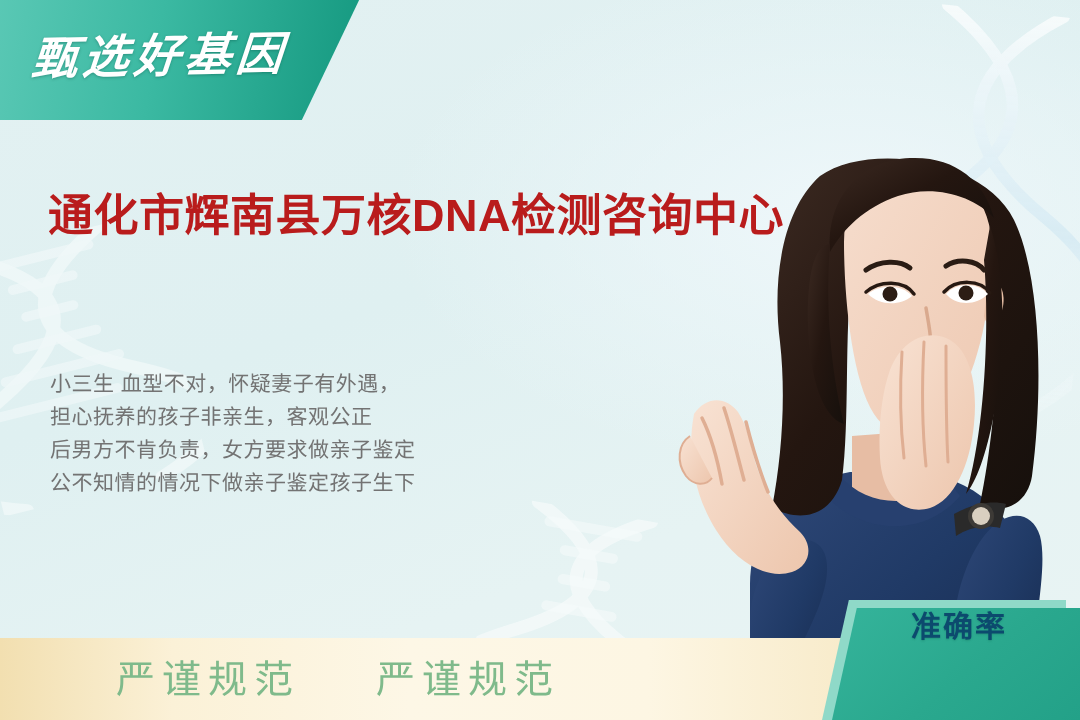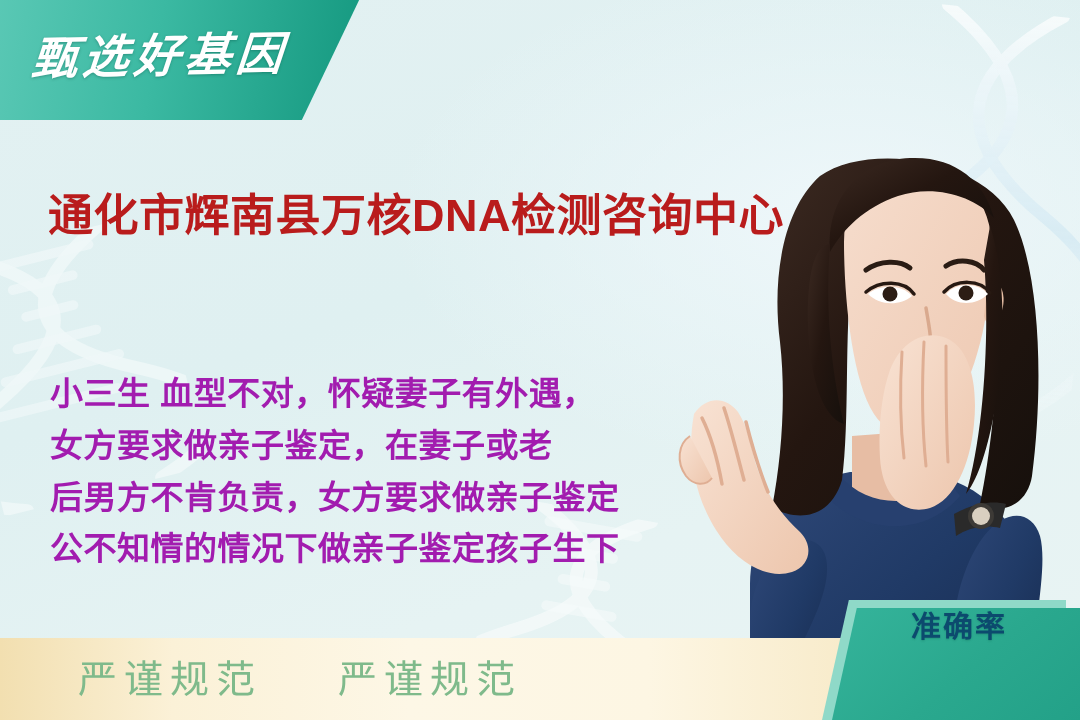--- a/index.html
+++ b/index.html
@@ -108,23 +108,23 @@
     line-height: 1.32;
     letter-spacing: .5px;
   }
 
   
   .body-copy {
     position: absolute;
     left: 50px;
     top: 368px;
     width: 640px;
-    color: #a21caf;
-    font-size: 33px;
-    font-weight: 700;
+    color: #737373;
+    font-size: 21px;
+    font-weight: 400;
     line-height: 1.57;
     letter-spacing: .5px;
   }
   .body-copy .line {
     display: block;
     white-space: nowrap;
   }
 
   
   .photo {
@@ -145,21 +145,21 @@
     height: 82px;
     background: linear-gradient(90deg,
        #f2dfb0 0%, #fbf1d7 16%, #fdf7e6 38%,
        #fdf6e3 60%, #f7e9c6 82%, #f0dcab 100%);
     display: flex;
     align-items: center;
   }
   .slogans {
     display: flex;
     gap: 76px;
-    margin-left: 78px;
+    margin-left: 116px;
     color: #7fba8b;
     font-size: 39px;
     font-weight: 400;
     letter-spacing: 7px;
     line-height: 1;
   }
 
   
   .badge {
     position: absolute;
@@ -383,21 +383,21 @@
   <div class="logo-banner">
     <div class="logo-banner-inner">
       <div class="logo-text">甄选好基因</div>
     </div>
   </div>
 
   <h1 class="headline">通化市辉南县万核DNA检测咨询中心</h1>
 
   <div class="body-copy">
     <span class="line">小三生 血型不对，怀疑妻子有外遇，</span>
-    <span class="line">女方要求做亲子鉴定，在妻子或老</span>
+    <span class="line">担心抚养的孩子非亲生，客观公正</span>
     <span class="line">后男方不肯负责，女方要求做亲子鉴定</span>
     <span class="line">公不知情的情况下做亲子鉴定孩子生下</span>
   </div>
 
   <div class="bottom-bar">
     <div class="slogans">
       <span>严谨规范</span>
       <span>严谨规范</span>
     </div>
   </div>

